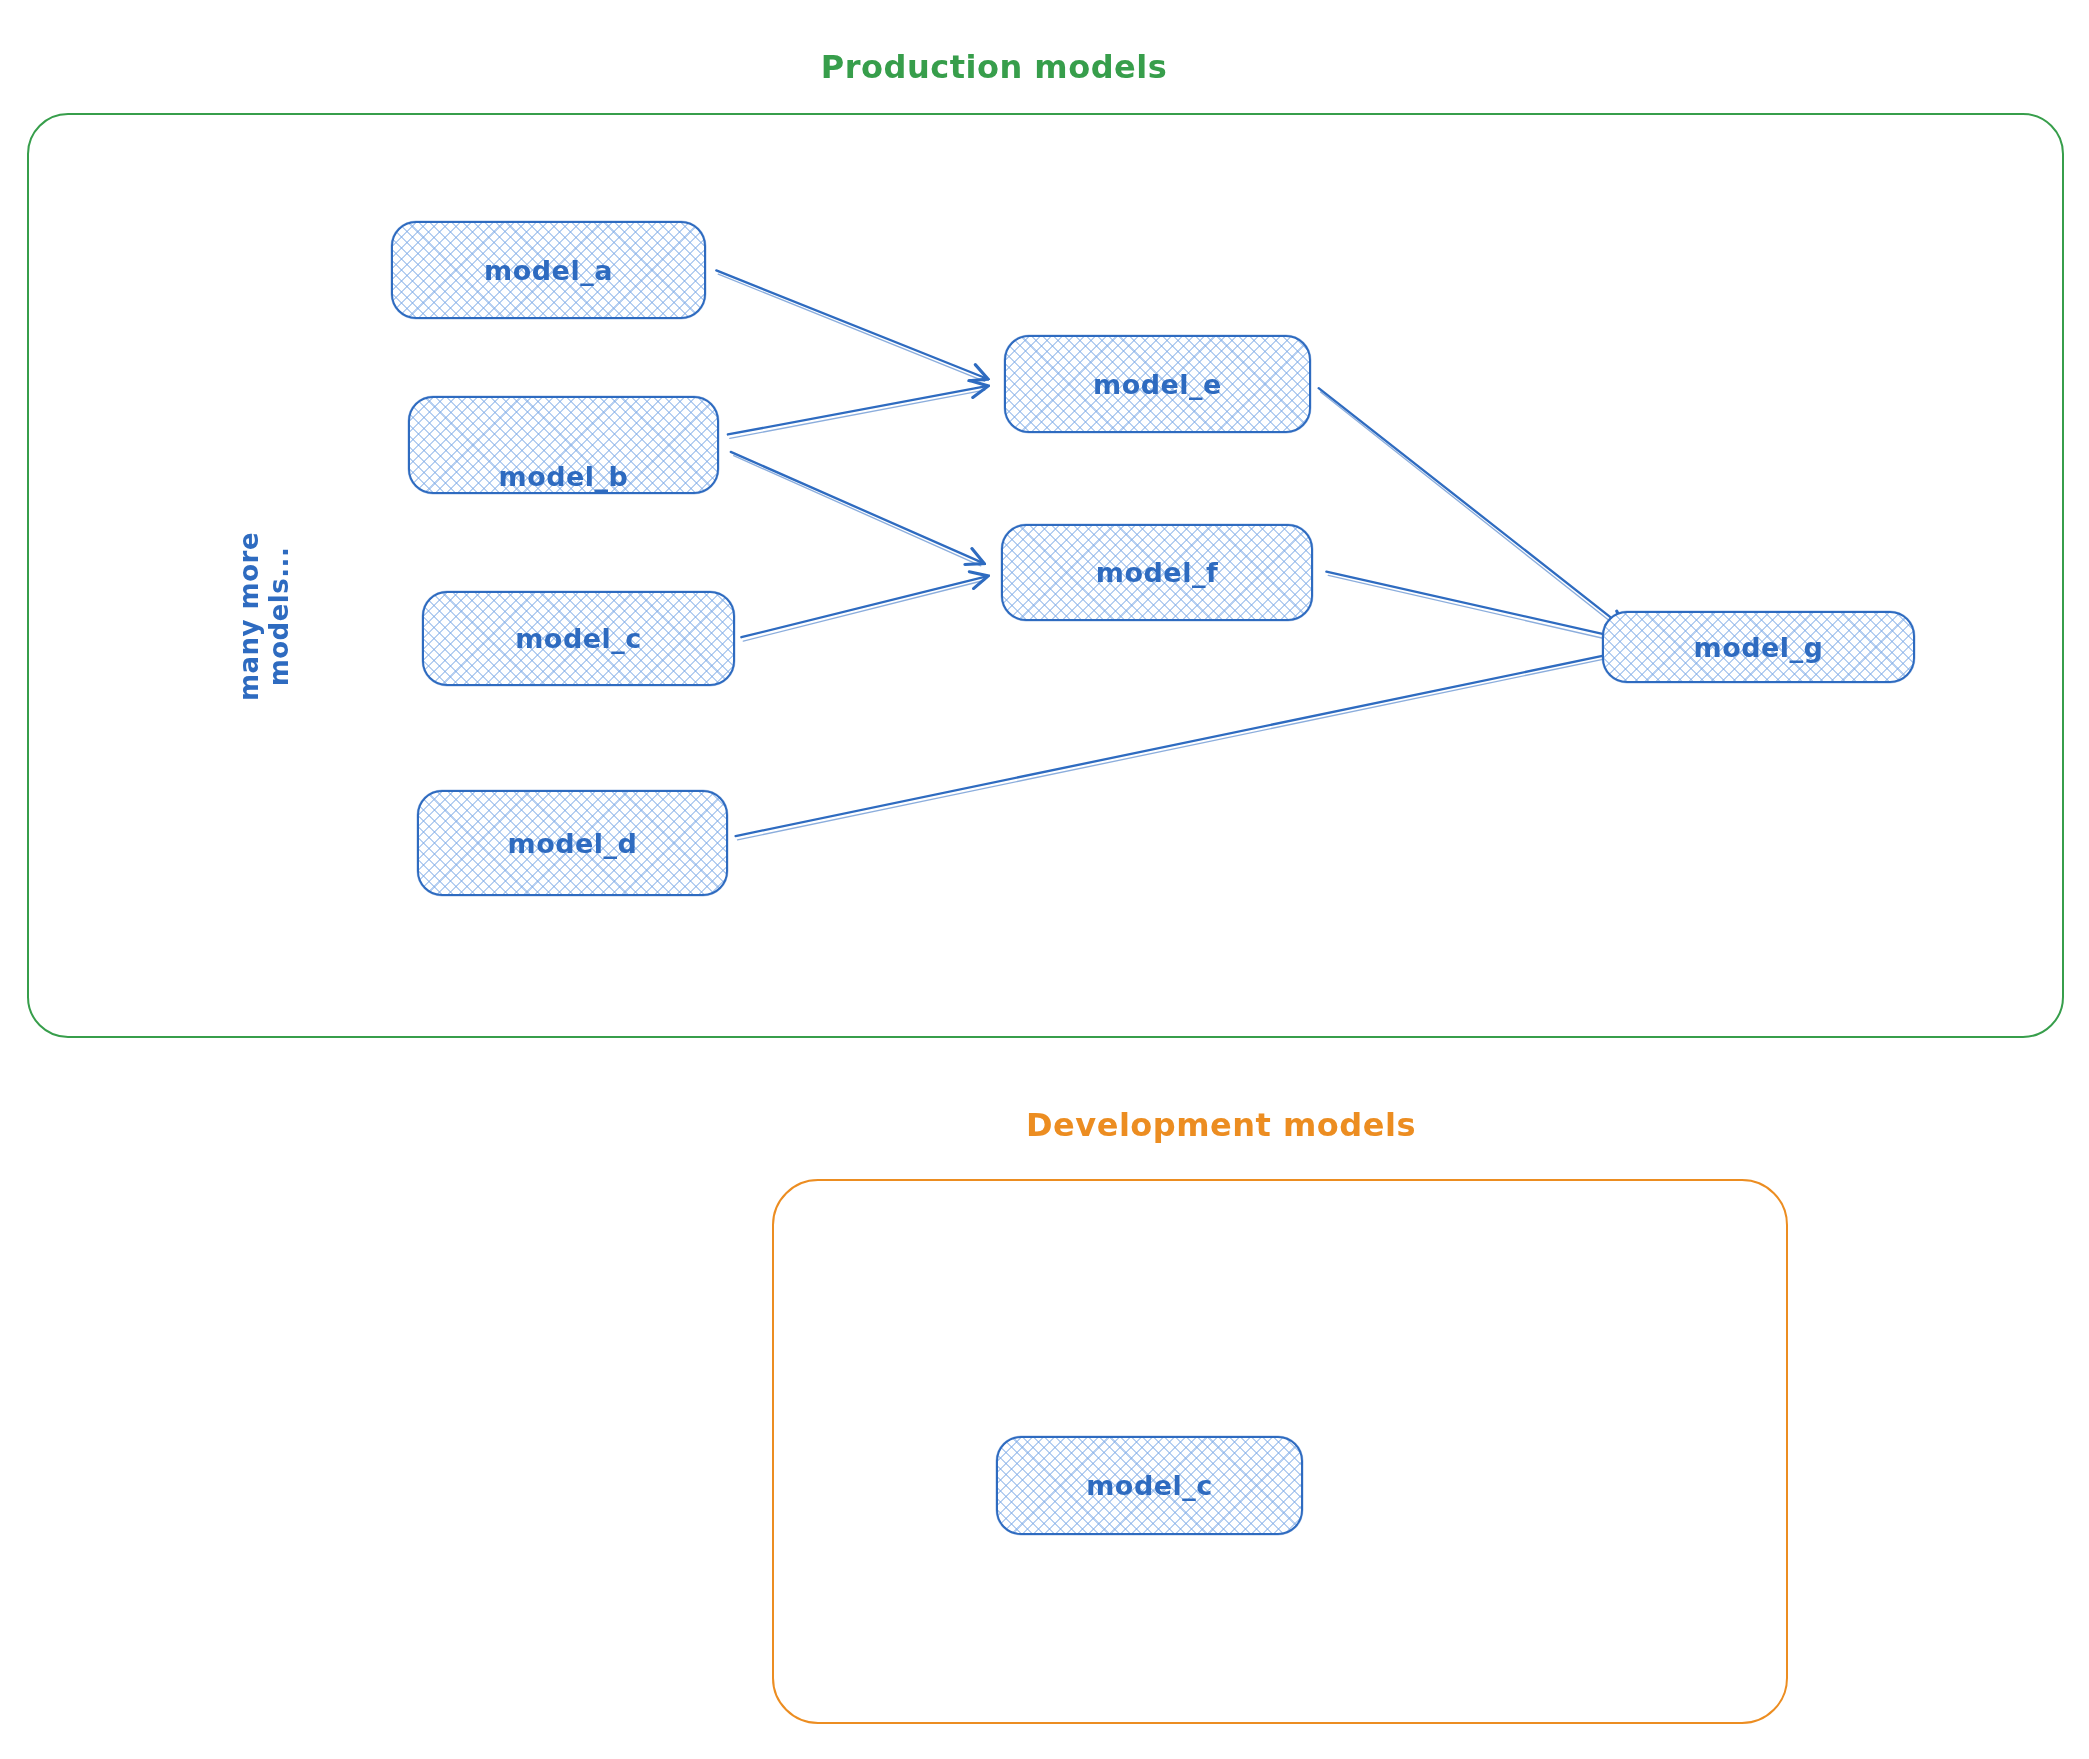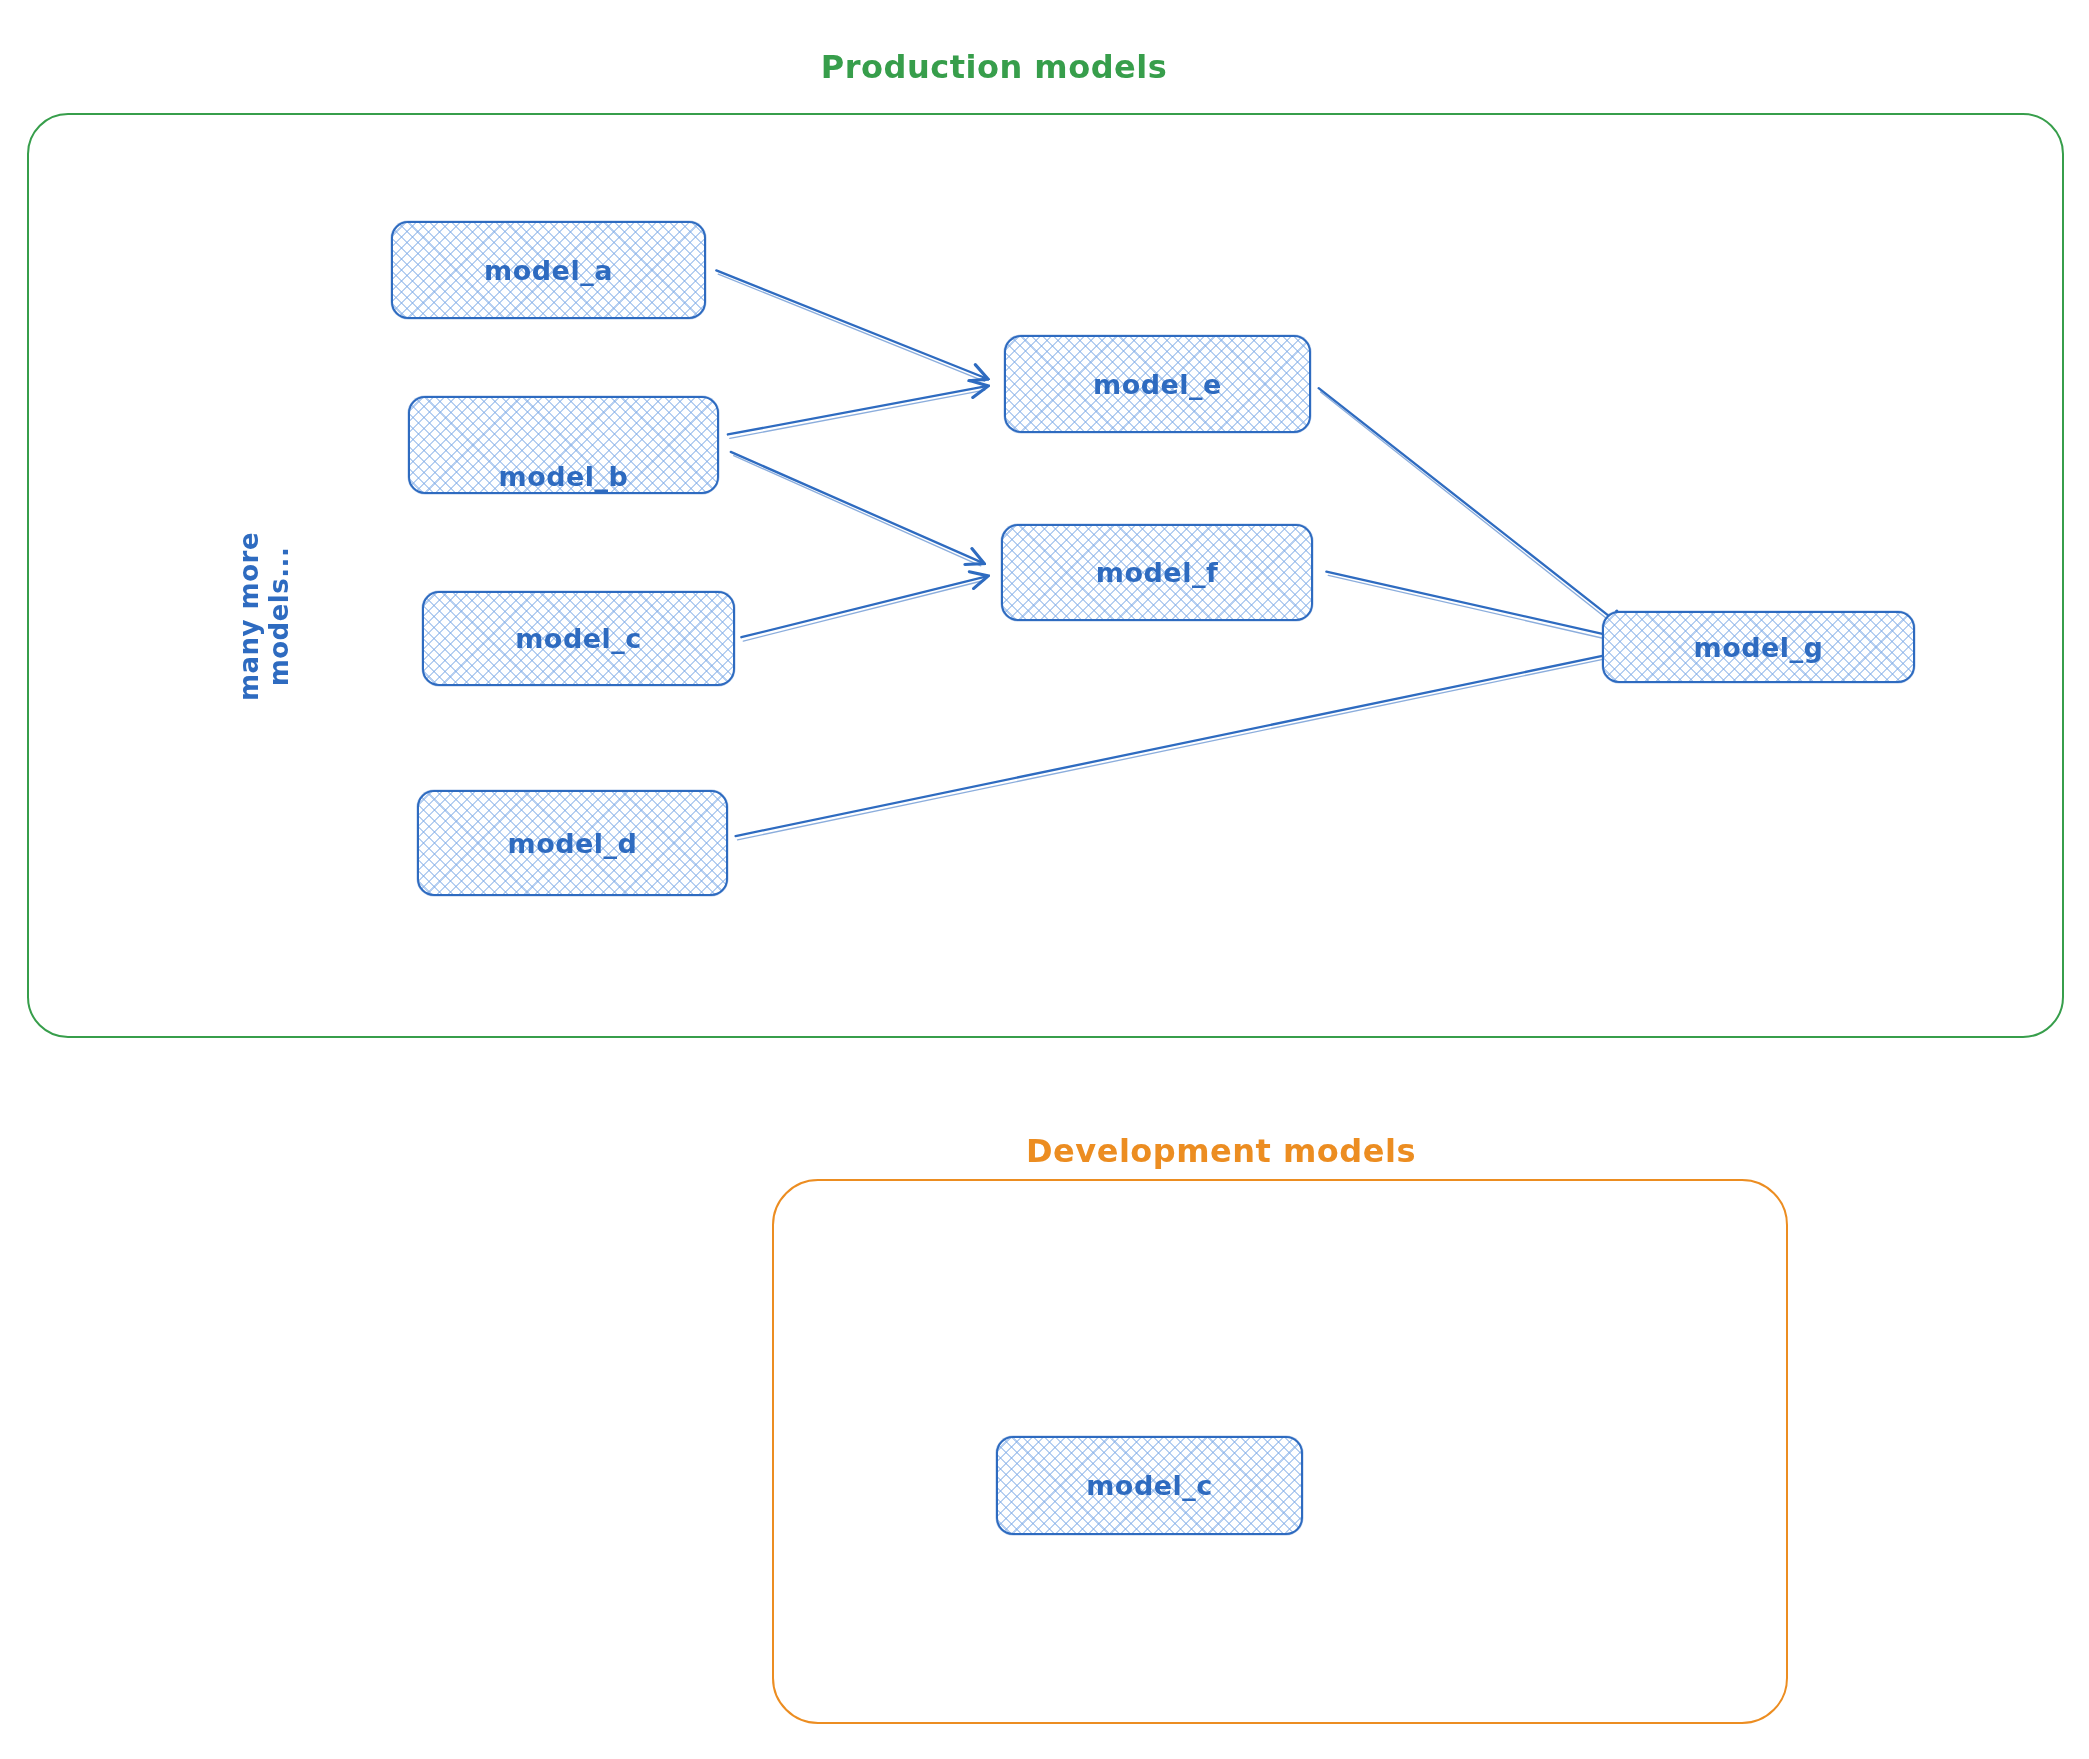--- a/index.html
+++ b/index.html
@@ -23,23 +23,23 @@
   }
   .frame.development{
     left:772px;top:1179px;width:1016px;height:545px;
     border-color:var(--orange);border-radius:46px;
   }
   .frame-title{
     position:absolute;font-size:32px;font-weight:bold;text-align:center;
     letter-spacing:0.5px;
   }
   .frame-title.production{left:637px;top:31px;width:714px;color:var(--green);margin-top:17px;}
-  .frame-title.development{left:975px;top:1106px;width:492px;color:var(--orange);margin-top:26px;}
+  .frame-title.development{left:975px;top:1106px;width:492px;color:var(--orange);}
   .node{
-    position:absolute;border:2.4px solid var(--blue);border-radius:17px;
+    position:absolute;border:2.4px solid var(--blue);border-radius:25px;
     display:flex;align-items:center;justify-content:center;
     color:var(--blue);font-size:27px;font-weight:bold;letter-spacing:0.5px;
     background:
       repeating-linear-gradient(45deg,  var(--hatch) 0 1.5px, transparent 1.5px 7.7px),
       repeating-linear-gradient(135deg, var(--hatch) 0 1.5px, transparent 1.5px 7.7px),
       #ffffff;
     box-shadow:0 0 0 0.5px rgba(46,107,192,.35);
   }
   .node-a{left:391px;top:221px;width:315px;height:98px;}
   .node-b{left:408px;top:396px;width:311px;height:98px;align-items:flex-end;}

